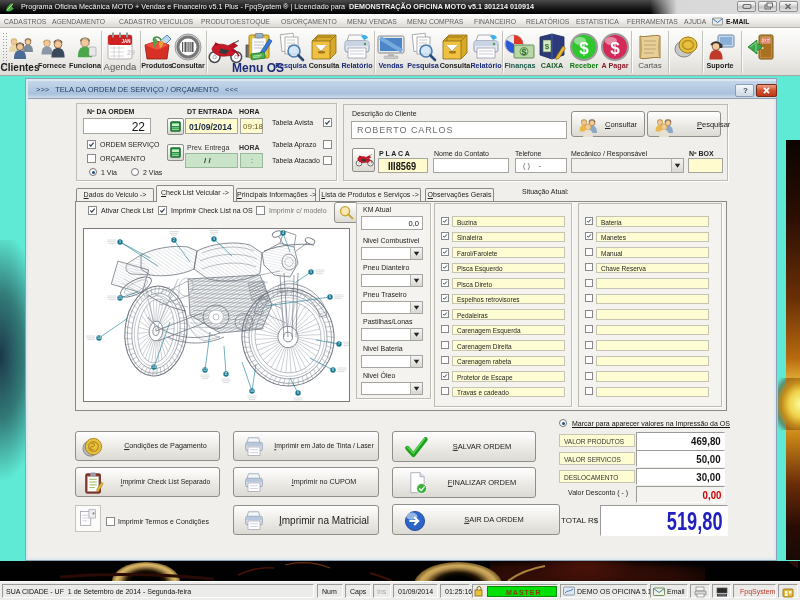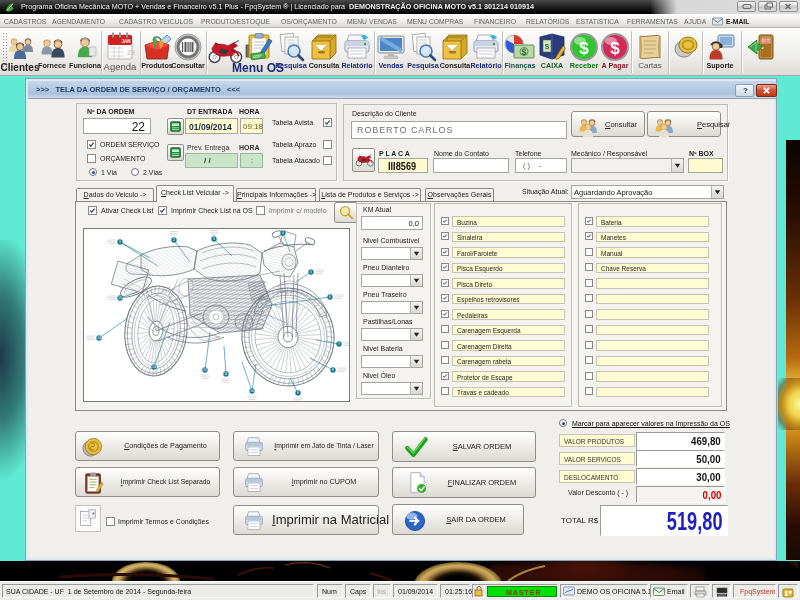--- a/index.html
+++ b/index.html
@@ -273,21 +273,21 @@
         <path d="M285 4 C300 0 315 1 330 7" stroke="#6a3010" stroke-width="1.2" fill="none"></path>
         <path d="M238 14 C250 8 262 6 274 7" stroke="#481208" stroke-width="1.5" fill="none"></path>
         <path d="M508 20 C516 14 528 8 545 5" stroke="#a8813c" stroke-width="2" fill="none"></path>
         <path d="M370 12 C380 15 388 18 392 20" stroke="#3a1006" stroke-width="2" fill="none"></path>
         <path d="M60 16 C110 12 170 14 214 18" stroke="#2a0a05" stroke-width="3" fill="none"></path>
         <path d="M788 0 L798 0 L798 8 C794 5 790 2 788 0 Z" fill="#2e0c06"></path>
       </svg>
     </div>
 <div class="abs" style="left:25px;top:78px;width:752px;height:483px;background:#f0efeb;border:1px solid #8ea0b4;box-shadow:0 0 0 2px #dfe7f0 inset;">
 <div class="abs" style="left:2px;top:2px;width:748px;height:18px;background:linear-gradient(#c5d6ea,#a9c2dc 75%,#cfdcea);border-bottom:1px solid #8ea0b4;">
-<div class="lb" style="left:8px;top:5px;font-size:7.5px;font-weight:bold;color:#1d3a5f;">&gt;&gt;&gt;&nbsp;&nbsp; TELA DA ORDEM DE SERVIÇO / ORÇAMENTO &nbsp;&nbsp;&lt;&lt;&lt;</div>
+<div class="lb" style="left:8px;top:5px;font-size:7.5px;font-weight:normal;color:#1d3a5f;">&gt;&gt;&gt;&nbsp;&nbsp; TELA DA ORDEM DE SERVIÇO / ORÇAMENTO &nbsp;&nbsp;&lt;&lt;&lt;</div>
 <div class="abs" style="left:707px;top:3px;width:19px;height:13px;background:linear-gradient(#f4f7fa,#ccd8e4);border:1px solid #8ba0b5;border-radius:2px;">
           <div class="lb" style="left:7px;top:2px;font-size:8px;color:#445;font-weight:bold;">?</div>
         </div>
 <div class="abs" style="left:728px;top:3px;width:21px;height:13px;background:linear-gradient(#f0a088,#d55634 45%,#bf3716);border:1px solid #7a2a12;border-radius:2px;">
           <svg viewBox="0 0 21 13" style="position:absolute;left:0;top:0;width:100%;height:100%">
             <path d="M7.5 3.5 L13.5 9.5 M13.5 3.5 L7.5 9.5" stroke="#fff" stroke-width="2.2"></path>
           </svg>
         </div>
 </div>
 <div class="gb" style="left:50px;top:24px;width:261px;height:78px;"></div>
@@ -426,28 +426,20 @@
 <div class="abs" style="left:210px;top:109px;width:80px;height:13px;background:#f1f0ec;border:1px solid #8a8a84;border-bottom:none;border-radius:2px 2px 0 0;z-index:3;text-align:center;">
         <div style="font-size:7px;color:#222;margin-top:2px;white-space:nowrap;"><u>P</u>rincipais Informações -&gt;</div>
       </div>
 <div class="abs" style="left:293px;top:109px;width:102px;height:13px;background:#f1f0ec;border:1px solid #8a8a84;border-bottom:none;border-radius:2px 2px 0 0;z-index:3;text-align:center;">
         <div style="font-size:7px;color:#222;margin-top:2px;white-space:nowrap;"><u>L</u>ista de Produtos e Serviços -&gt;</div>
       </div>
 <div class="abs" style="left:399px;top:109px;width:69px;height:13px;background:#f1f0ec;border:1px solid #8a8a84;border-bottom:none;border-radius:2px 2px 0 0;z-index:3;text-align:center;">
         <div style="font-size:7px;color:#222;margin-top:2px;white-space:nowrap;"><u>O</u>bservações Gerais</div>
       </div>
 <div class="lb" style="left:496px;top:109px;font-size:7px;color:#222;font-weight:normal;">Situação Atual:</div>
-<div class="abs" style="left:545px;top:106px;width:153px;height:14px;background:#fff;border:1px solid #a5a5a0;">
-        <div style="position:absolute;left:2px;top:50%;transform:translateY(-50%);font-size:7.5px;color:#111;white-space:nowrap;">Aguardando Aprovação</div>
-        <div style="position:absolute;right:0px;top:0px;bottom:0px;width:11px;background:linear-gradient(#f4f4f2,#d9d8d3);border-left:1px solid #b5b5b0;">
-          <svg viewBox="0 0 10 10" style="position:absolute;left:0;top:0;width:100%;height:100%">
-            <path d="M2.5 3.5 L7.5 3.5 L5 7 Z" fill="#222"></path>
-          </svg>
-        </div>
-      </div>
 <div class="abs" style="left:49px;top:122px;width:652px;height:210px;background:#f4f3ef;border:1px solid #8a8a84;z-index:4;"></div>
 <div class="abs" style="left:0;top:0;z-index:6;">
 <div class="abs" style="left:62px;top:127px;width:9px;height:9px;background:#fff;border:1px solid #888;">
           <svg viewBox="0 0 10 10" style="position:absolute;left:0;top:0;width:100%;height:100%">
             <path d="M2 5 L4 7.2 L8 2.4" fill="none" stroke="#2e3e52" stroke-width="1.6"></path>
           </svg>
         </div>
 <div class="lb" style="left:75px;top:128px;font-size:7px;color:#222;font-weight:normal;">Ativar Check List</div>
 <div class="abs" style="left:132px;top:127px;width:9px;height:9px;background:#fff;border:1px solid #888;">
           <svg viewBox="0 0 10 10" style="position:absolute;left:0;top:0;width:100%;height:100%">
@@ -1014,39 +1006,39 @@
         <div class="lb" style="left:38px;right:2px;top:50%;transform:translateY(-50%);font-size:7.2px;font-weight:normal;color:#222;text-align:center;"><u>I</u>mprimir no CUPOM</div>
       </div>
 <div class="btn" style="left:207px;top:426px;width:146px;height:30px;">
         <svg viewBox="0 0 26 26" style="position:absolute;left:8px;top:3px;width:24px;height:24px;">
           <path d="M7 3 H18 L19.5 8 H5.5 Z" fill="#f4f6f8" stroke="#8a9ab0" stroke-width="0.8"></path>
           <rect x="4" y="8" width="18" height="9" rx="1.5" fill="#dde4ee" stroke="#8a9ab0" stroke-width="0.9"></rect>
           <rect x="4" y="8" width="18" height="4" rx="1.5" fill="#b8c8dc"></rect>
           <rect x="6.5" y="13" width="13" height="9" fill="#fff" stroke="#99a" stroke-width="0.7"></rect>
           <path d="M8.5 16 H17.5 M8.5 19 H17.5" stroke="#bbc" stroke-width="0.7"></path>
         </svg>
-        <div class="lb" style="left:38px;right:2px;top:50%;transform:translateY(-50%);font-size:13px;font-weight:normal;color:#222;text-align:center;"><u>I</u>mprimir na Matricial</div>
+        <div class="lb" style="left:38px;right:2px;top:50%;transform:translateY(-50%);font-size:10px;font-weight:normal;color:#222;text-align:center;"><u>I</u>mprimir na Matricial</div>
       </div>
 <div class="btn" style="left:366px;top:352px;width:144px;height:31px;">
         <svg viewBox="0 0 30 30" style="position:absolute;left:10px;top:3px;width:26px;height:26px;">
           <path d="M5 15 L12 23 L26 5" fill="none" stroke="#1ca21c" stroke-width="5" stroke-linecap="round" stroke-linejoin="round"></path>
           <path d="M5 14 L12 21 L25 4" fill="none" stroke="#5ad45a" stroke-width="1.6" stroke-linecap="round"></path>
         </svg>
         <div class="lb" style="left:38px;right:2px;top:50%;transform:translateY(-50%);font-size:7.5px;font-weight:normal;color:#222;text-align:center;"><u>S</u>ALVAR ORDEM</div>
       </div>
 <div class="btn" style="left:366px;top:388px;width:144px;height:31px;">
         <svg viewBox="0 0 30 30" style="position:absolute;left:12px;top:3px;width:25px;height:25px;">
           <path d="M7 2 H18 L23 7 V26 H7 Z" fill="#fff" stroke="#99a" stroke-width="0.9"></path>
           <path d="M18 2 L18 7 L23 7" fill="#dde" stroke="#99a" stroke-width="0.8"></path>
           <circle cx="20" cy="21" r="6" fill="#3ab03a" stroke="#fff" stroke-width="1"></circle>
           <path d="M17 21 L19.5 23.5 L23.5 18.5" fill="none" stroke="#fff" stroke-width="1.6"></path>
         </svg>
         <div class="lb" style="left:38px;right:2px;top:50%;transform:translateY(-50%);font-size:7.5px;font-weight:normal;color:#222;text-align:center;"><u>F</u>INALIZAR ORDEM</div>
       </div>
-<div class="btn" style="left:366px;top:425px;width:132px;height:31px;text-decoration:underline;">
+<div class="btn" style="left:366px;top:425px;width:168px;height:31px;text-decoration:underline;">
         <svg viewBox="0 0 30 30" style="position:absolute;left:10px;top:4px;width:24px;height:24px;">
           <circle cx="15" cy="15" r="12" fill="#2a66c8" stroke="#1a3a8a" stroke-width="1"></circle>
           <ellipse cx="11" cy="9" rx="7" ry="4.5" fill="rgba(255,255,255,0.5)"></ellipse>
           <path d="M8 15 H18 M14 10 L19 15 L14 20" fill="none" stroke="#fff" stroke-width="2.6"></path>
         </svg>
         <div class="lb" style="left:38px;right:2px;top:50%;transform:translateY(-50%);font-size:7.5px;font-weight:normal;color:#222;text-align:center;"><u>S</u>AIR DA ORDEM</div>
       </div>
 <div class="abs" style="left:49px;top:426px;width:26px;height:27px;background:#fbfbf9;border:1px solid #c5c4bc;">
         <svg viewBox="0 0 26 27" style="position:absolute;left:0;top:0;width:100%;height:100%">
           <rect x="5" y="6" width="11" height="15" fill="#fff" stroke="#99a" stroke-width="0.8"></rect>

